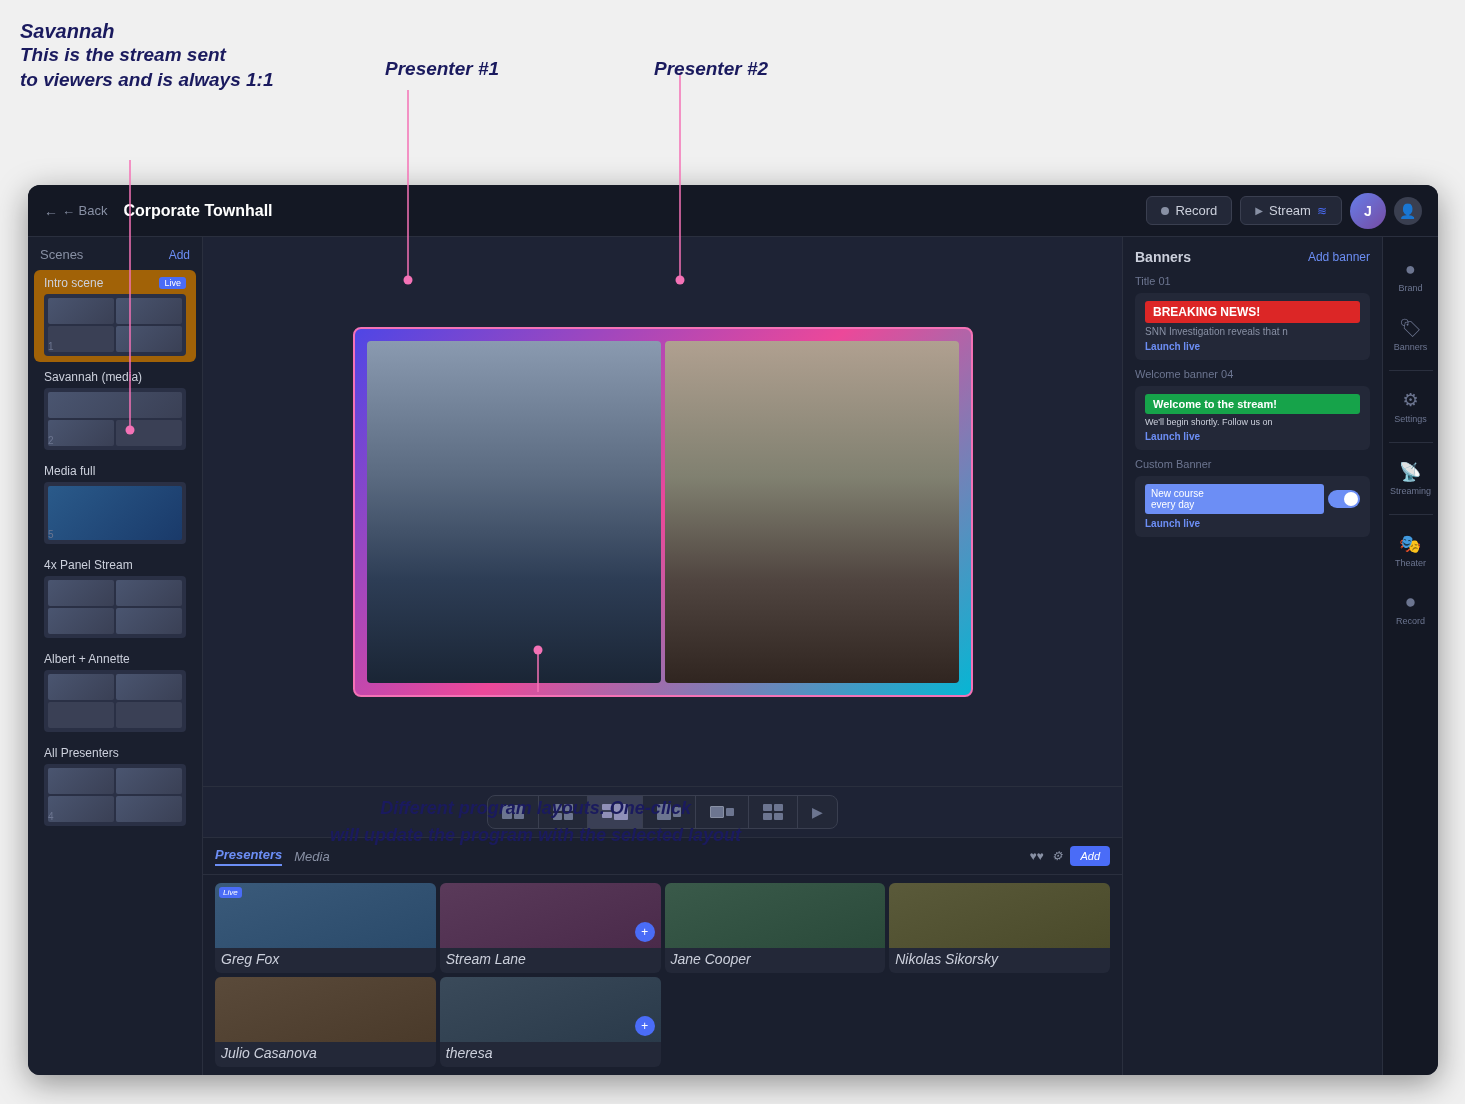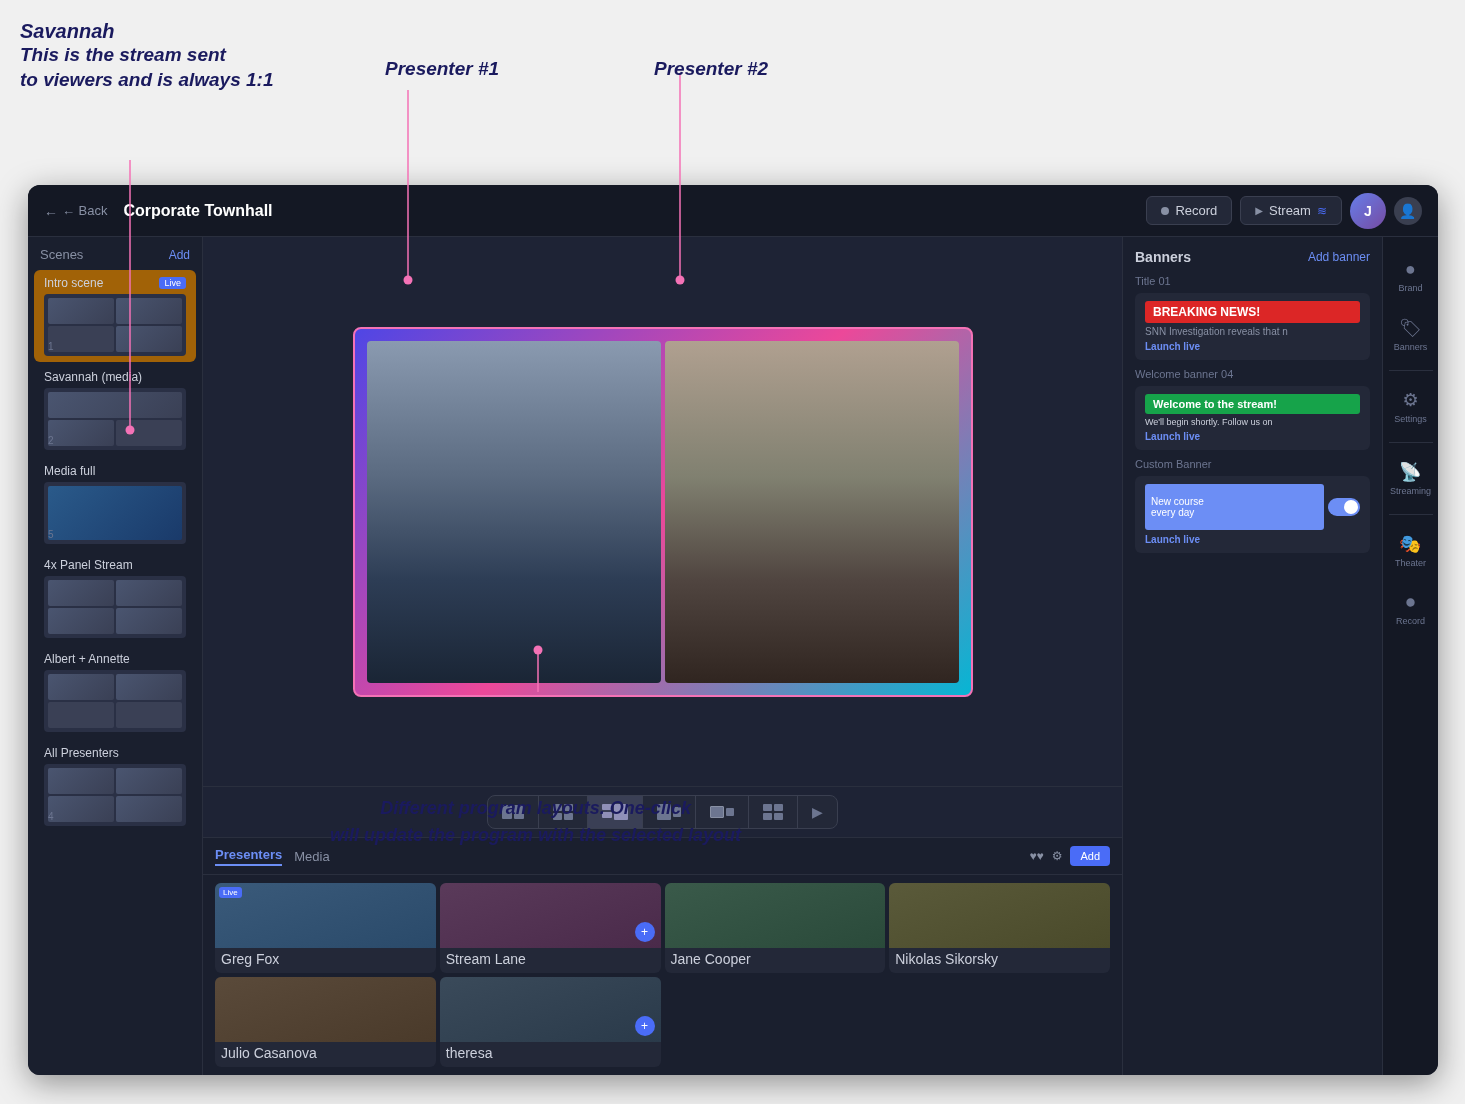--- a/index.html
+++ b/index.html
@@ -272,20 +272,21 @@
       font-size: 14px;
       transition: background 0.2s;
     }
     .layout-btn:last-child { border-right: none; }
     .layout-btn.active { background: #3a3f55; color: #ccd0dc; }
 
     
     .presenters-section {
       border-top: 1px solid #2a2f3e;
       background: #1a1f2e;
+      font-style: italic;
     }
     .presenters-header {
       display: flex;
       align-items: center;
       padding: 8px 12px;
       gap: 12px;
       border-bottom: 1px solid #2a2f3e;
     }
     .presenters-tab {
       color: #6c8ef5;
@@ -435,21 +436,21 @@
       font-size: 9px;
     }
     .banner-custom {
       display: flex;
       gap: 4px;
     }
     .banner-custom-text {
       background: #6c8ef5;
       color: white;
       font-size: 10px;
-      padding: 12px 6px;
+      padding: 4px 6px;
       border-radius: 3px;
       flex: 1;
     }
     .banner-custom-toggle {
       background: #6c8ef5;
       width: 32px;
       height: 18px;
       border-radius: 9px;
       position: relative;
     }

